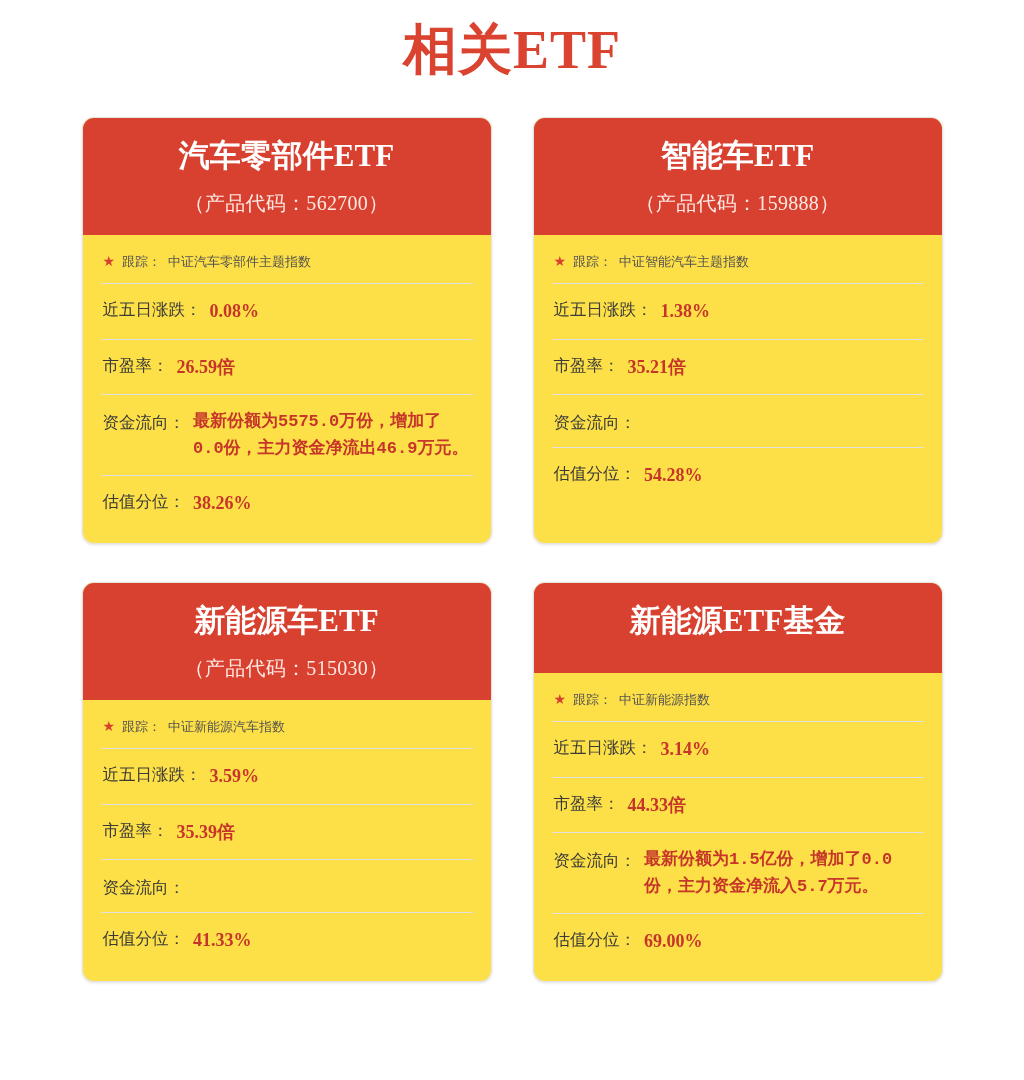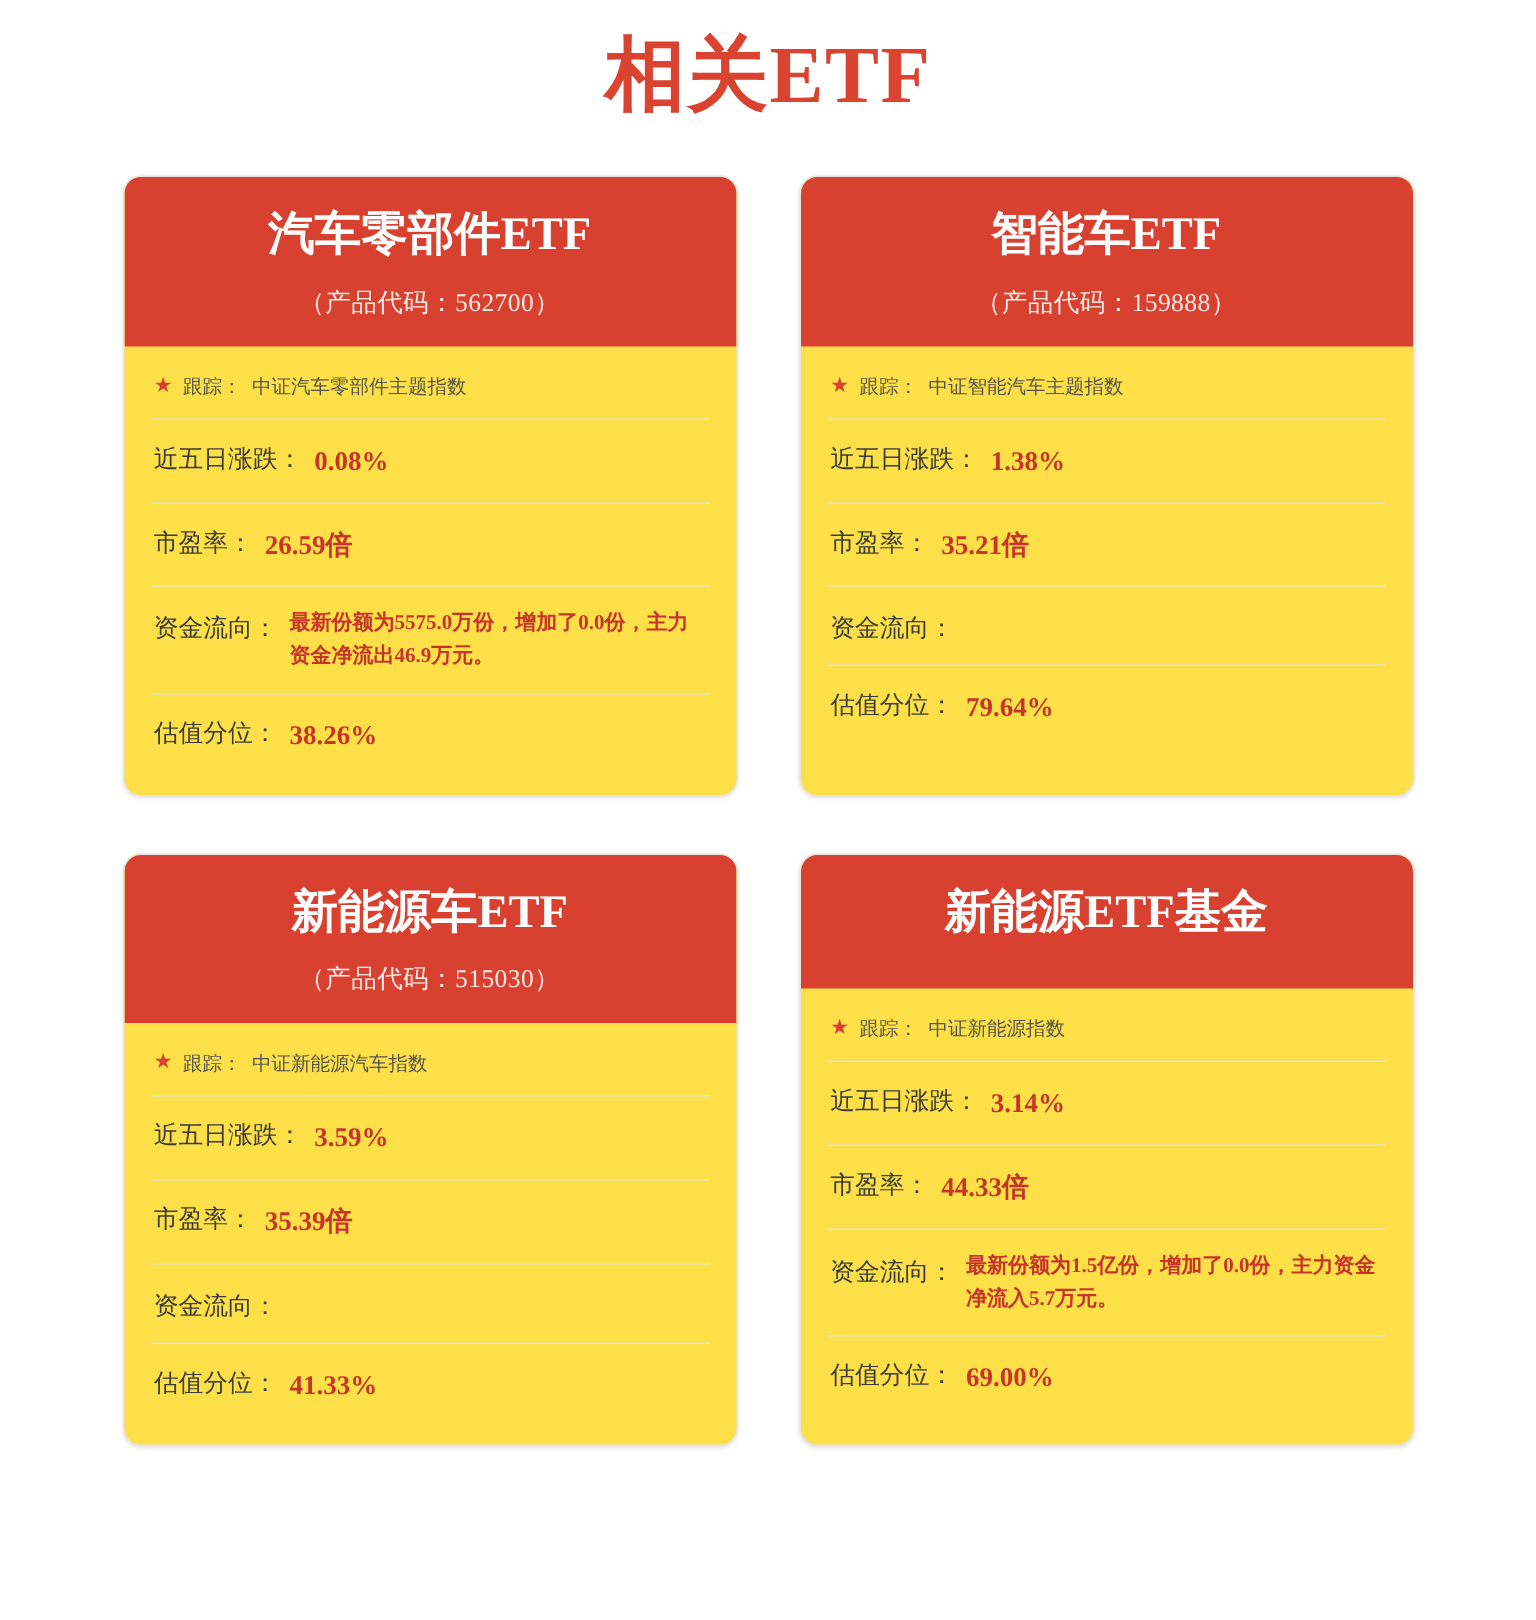--- a/index.html
+++ b/index.html
@@ -49,21 +49,21 @@
   .card-name {
     color: #ffffff;
     font-size: 31px;
     font-weight: bold;
     line-height: 1.15;
     margin-bottom: 16px;
     font-family: "Liberation Serif", "DejaVu Serif", serif;
   }
   .card-code {
     color: #ffe9e4;
-    font-size: 17px;
+    font-size: 20px;
     letter-spacing: 0.3px;
   }
   .card-body {
     padding: 4px 18px 12px 18px;
   }
   .track-row {
     display: flex;
     align-items: center;
     gap: 7px;
     padding: 14px 2px 12px 2px;
@@ -95,21 +95,22 @@
     padding-top: 1px;
   }
   .row-value {
     color: #c6352a;
     font-size: 18px;
     font-weight: bold;
     margin-left: 8px;
     line-height: 1.55;
   }
   .row-value.flow {
-    font-size: 14px;
+    font-size: 17px;
+    font-family: Liberation Mono, monospace;
   }
   .row.flow-row .row-label {
     padding-top: 3px;
   }
 </style>
 </head>
 <body>
 
 <div class="page">
 
@@ -168,21 +169,21 @@
         </div>
         <div class="row">
           <span class="row-label">市盈率：</span>
           <span class="row-value">35.21倍</span>
         </div>
         <div class="row flow-row">
           <span class="row-label">资金流向：</span>
         </div>
         <div class="row">
           <span class="row-label">估值分位：</span>
-          <span class="row-value">79.64%</span>
+          <span class="row-value">54.28%</span>
         </div>
       </div>
     </div>
 
     <div class="card">
       <div class="card-head">
         <div class="card-name">新能源车ETF</div>
         <div class="card-code">
           <span>（产品代码：</span><span>515030</span><span>）</span>
         </div>

